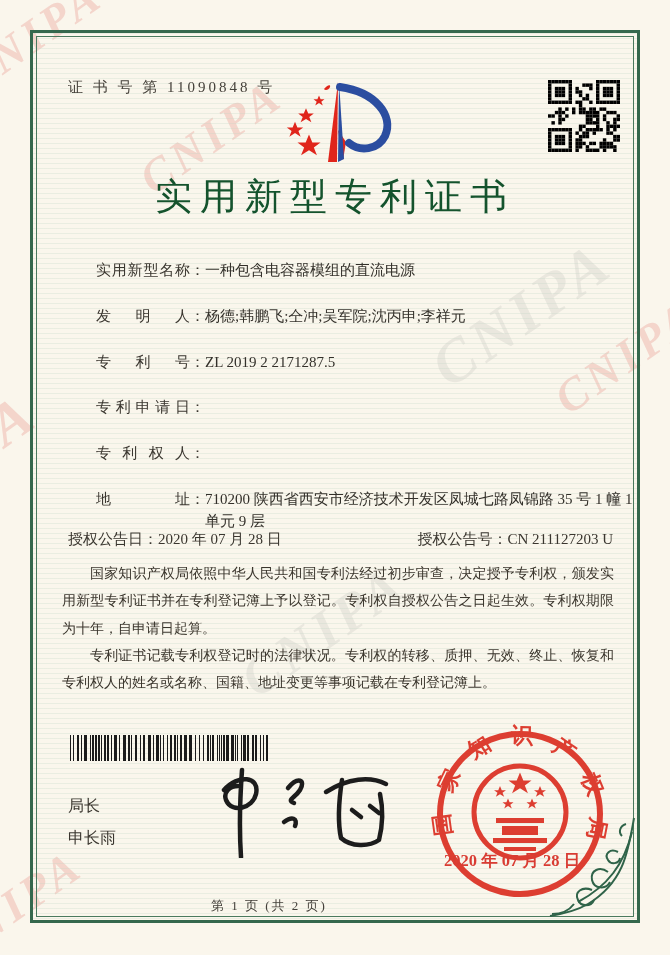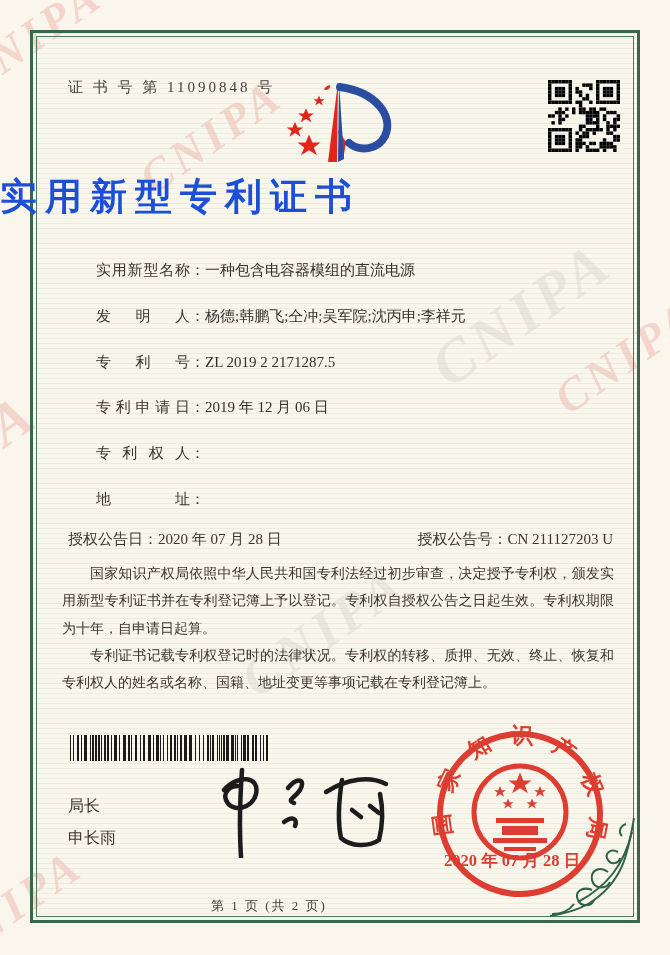--- a/index.html
+++ b/index.html
@@ -10,22 +10,22 @@
 o        background:transparent;}
   .paper-texture{position:absolute;inset:33px;background:
      repeating-linear-gradient(180deg, rgba(190,214,196,.28) 0 1px, rgba(0,0,0,0) 1px 5px);}
   .wm{position:absolute;font-style:italic;font-weight:bold;font-size:46px;
       letter-spacing:5px;transform:rotate(-35deg);white-space:nowrap;pointer-events:none;}
   .wm-pink{color:rgba(233,150,140,.34);}
   .wm-gray{color:rgba(150,150,150,.15);}
   .cert-no{position:absolute;left:68px;top:78px;font-size:15px;letter-spacing:3px;color:#45413a;}
   .logo{position:absolute;left:276px;top:80px;}
   .qr{position:absolute;left:548px;top:80px;}
-  .title{position:absolute;left:0;top:172px;width:670px;text-align:left;
-         font-size:37px;font-weight:bold;letter-spacing:8px;color:#1d4ed8;}
+  .title{position:absolute;left:0;top:172px;width:670px;text-align:center;
+         font-size:37px;font-weight:normal;letter-spacing:8px;color:#14532d;}
   .fields{position:absolute;left:68px;top:260px;width:540px;font-size:15px;line-height:1.45;margin-left:28px;}
   .frow{display:flex;margin-bottom:24px;}
   .flabel{display:inline-block;width:94px;text-align:justify;text-align-last:justify;
           color:#3a362f;flex:none;}
   .fsep{flex:none;color:#3a362f;}
   .fvalue{flex:1;color:#33302a;}
   .grant-row{position:absolute;left:68px;top:530px;width:545px;display:flex;
              justify-content:space-between;font-size:15px;color:#3a362f;}
   .paras{position:absolute;left:62px;top:560px;width:552px;font-size:14px;
          line-height:1.95;color:#3a352c;text-align:justify;}
@@ -320,29 +320,29 @@
       <span class="fvalue">杨德;韩鹏飞;仝冲;吴军院;沈丙申;李祥元</span>
     </div>
     <div class="frow">
       <span class="flabel">专利号</span>
       <span class="fsep">：</span>
       <span class="fvalue">ZL 2019 2 2171287.5</span>
     </div>
     <div class="frow">
       <span class="flabel">专利申请日</span>
       <span class="fsep">：</span>
-      <span class="fvalue">2019 年 12 月 06 日</span>
     </div>
     <div class="frow">
       <span class="flabel">专利权人</span>
       <span class="fsep">：</span>
     </div>
     <div class="frow">
       <span class="flabel">地址</span>
       <span class="fsep">：</span>
+      <span class="fvalue">710200 陕西省西安市经济技术开发区凤城七路凤锦路 35 号 1 幢 1 单元 9 层</span>
     </div>
   </div>
 
   <div class="grant-row">
     <span>
       <span>授权公告日</span><span>：</span><span>2020 年 07 月 28 日</span>
     </span>
     <span>
       <span>授权公告号</span><span>：</span><span>CN 211127203 U</span>
     </span>

